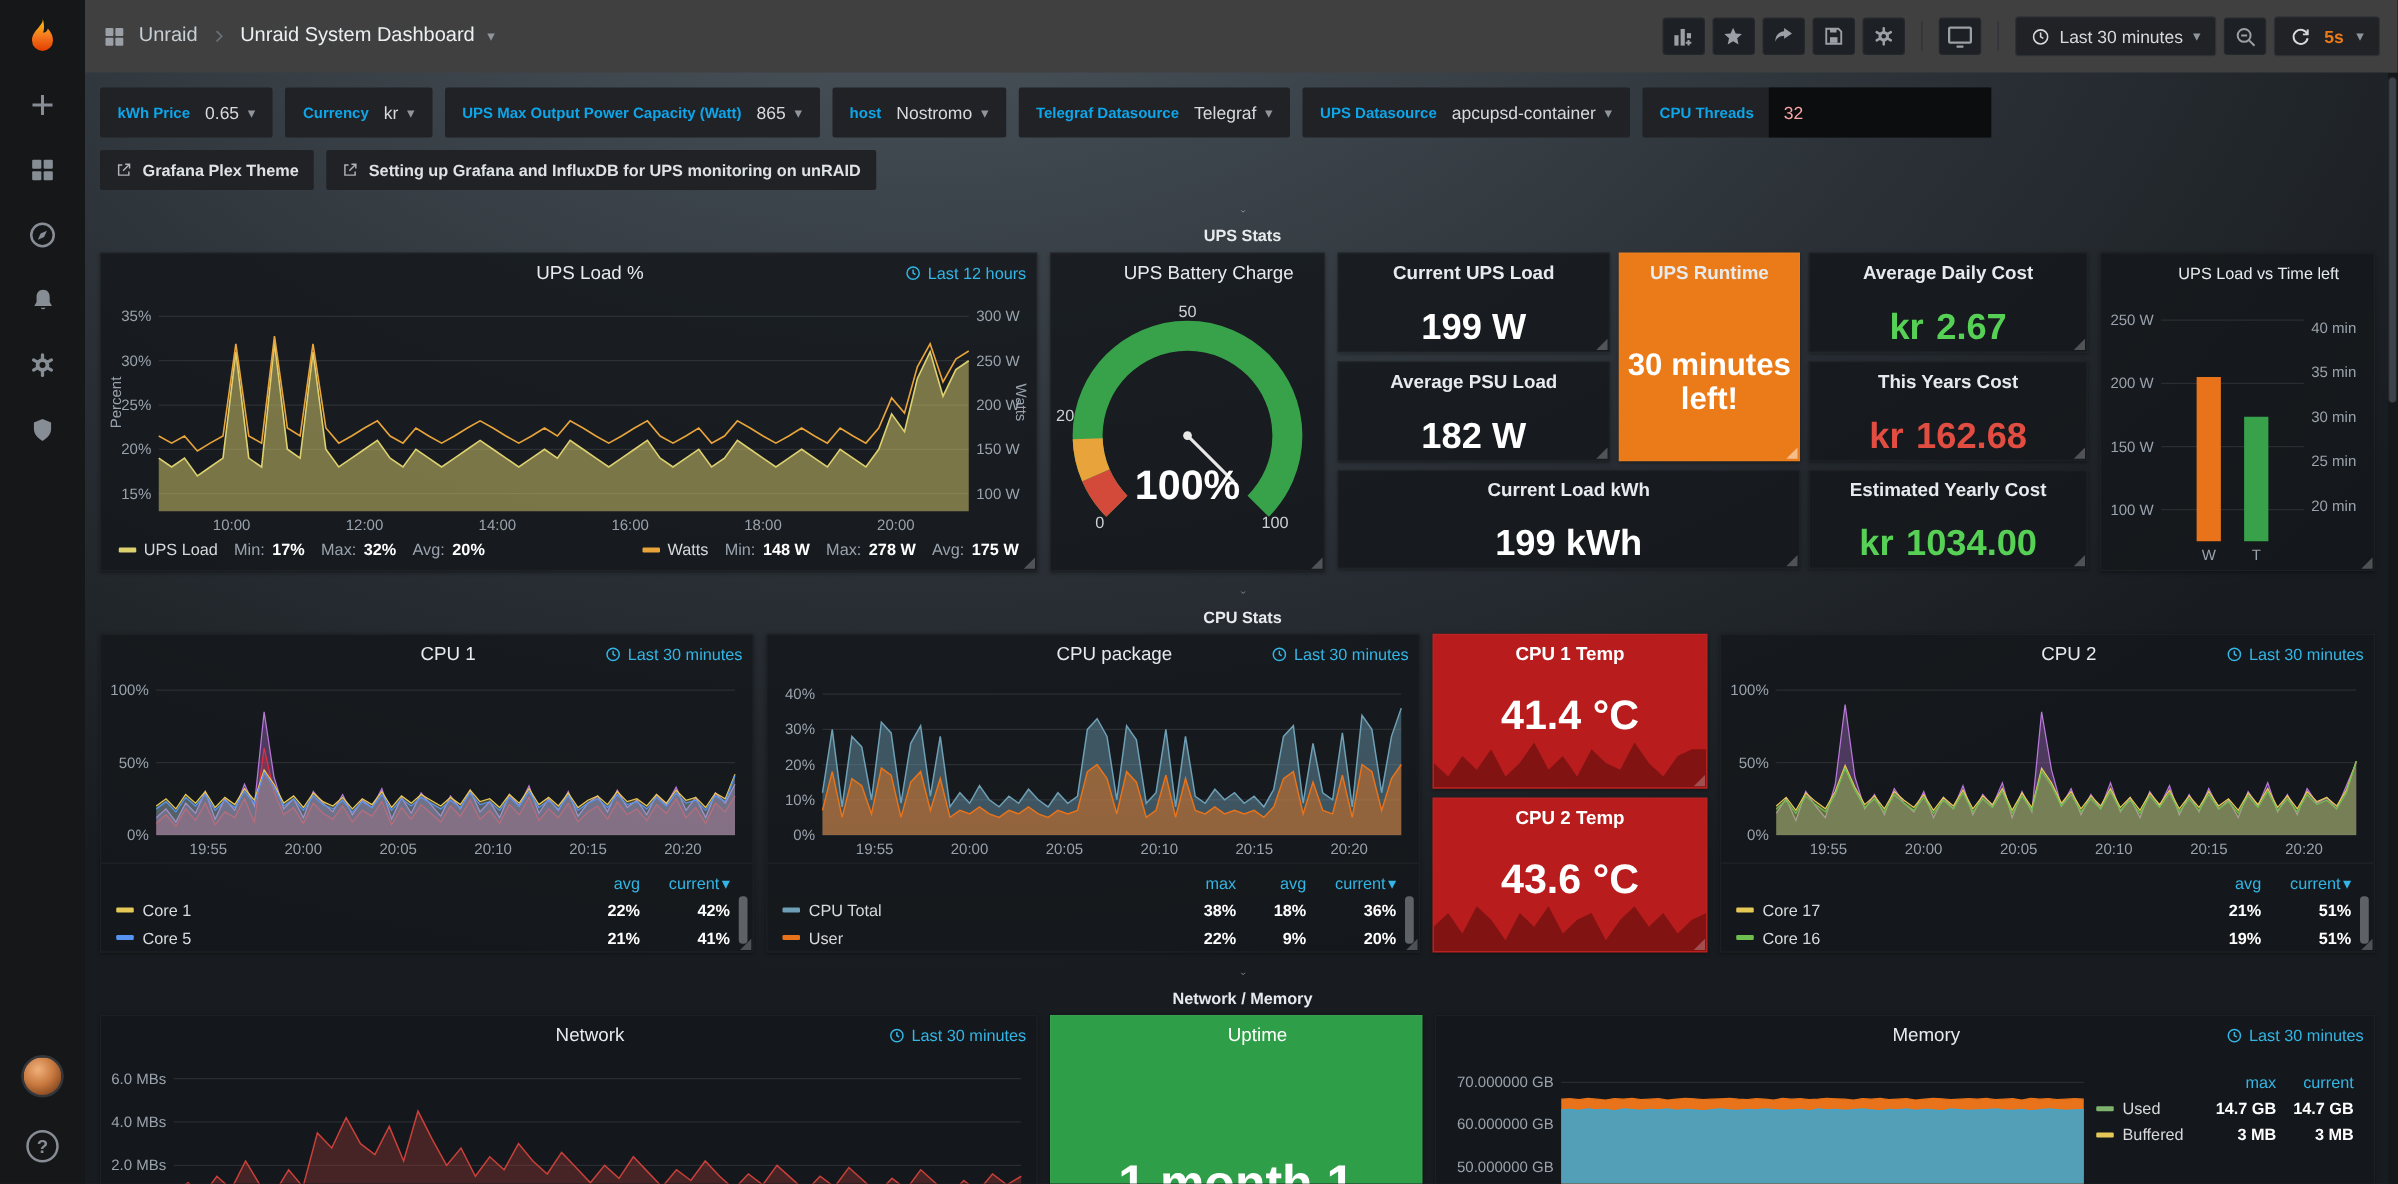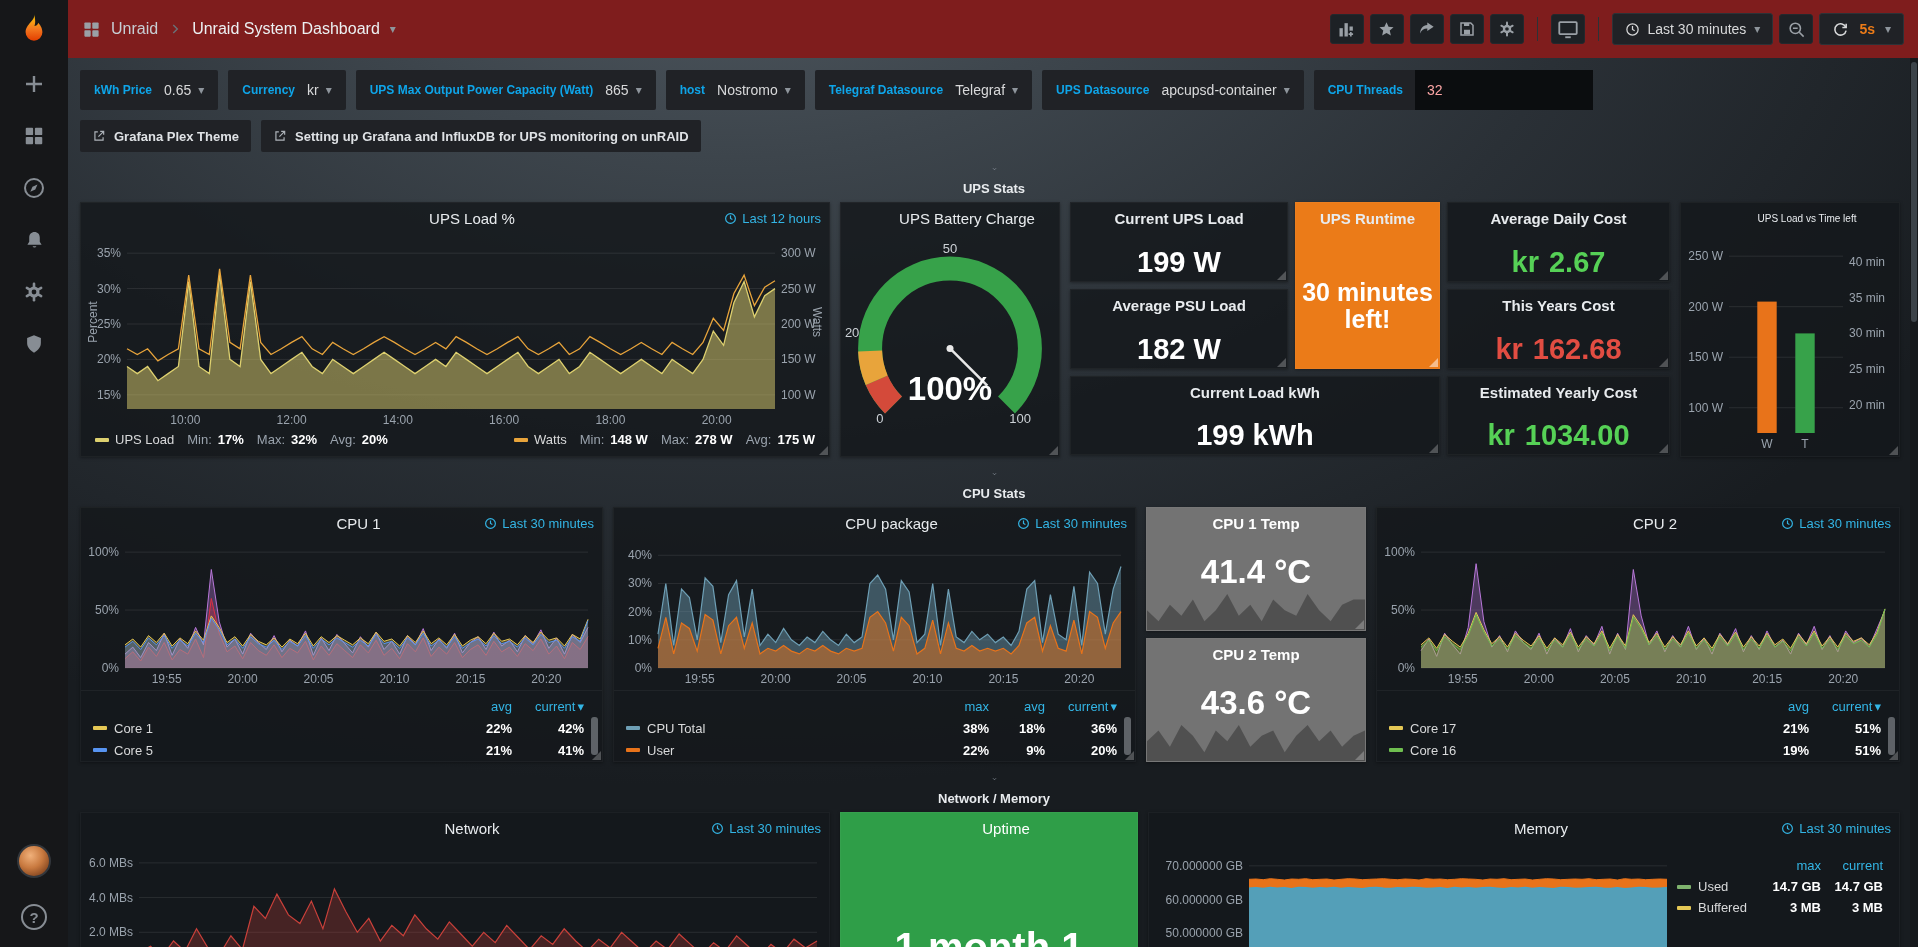--- a/index.html
+++ b/index.html
@@ -16,21 +16,21 @@
   .sidebar { width:68px; background:#161719; display:flex; flex-direction:column; align-items:center; flex-shrink:0; z-index:5; }
   .logo-wrap { width:68px; height:58px; display:flex; align-items:center; justify-content:center; cursor:pointer; }
   .sb-item { width:68px; height:52px; display:flex; align-items:center; justify-content:center; color:#878d94; cursor:pointer; }
   .sb-spacer { flex:1; }
   .avatar { width:34px; height:34px; border-radius:50%; border:2px solid #33373c;
     background: radial-gradient(circle at 38% 32%, #f0b07a 0%, #c8793f 45%, #8a4a22 78%, #5e2f14 100%); }
   .help-circle { width:26px; height:26px; border:2px solid #878d94; border-radius:50%; display:flex; align-items:center; justify-content:center; font-size:15px; font-weight:bold; color:#878d94; }
 
   
   .main { flex:1; display:flex; flex-direction:column; min-width:0; }
-  .topbar { height:58px; background:#7f1d1d; display:flex; align-items:center; padding:0 14px; flex-shrink:0; }
+  .topbar { height:58px; background:#404040; display:flex; align-items:center; padding:0 14px; flex-shrink:0; }
   .tb-left { display:flex; align-items:center; gap:10px; flex:1; color:#9aa0a6; }
   .crumb-app { color:#c7ced4; font-size:16px; cursor:pointer; }
   .crumb-title { color:#ecf0f2; font-size:16px; cursor:pointer; }
   .caret { color:#8e959c; font-size:12px; }
   .tb-right { display:flex; align-items:center; gap:6px; }
   .tb-btn { width:34px; height:30px; border-radius:3px; display:flex; align-items:center; justify-content:center; color:#9aa0a6; cursor:pointer; background:#1d2125; border:1px solid #24282d; }
   .tb-pill { height:32px; background:#202226; border:1px solid #2c3237; border-radius:3px; display:flex; align-items:center; gap:8px; padding:0 12px; color:#d8d9da; font-size:14px; cursor:pointer; }
   .tb-div { width:1px; height:24px; background:#2c3237; margin:0 7px; }
   .refresh-int { color:#eb7b18; font-weight:bold; }
 
@@ -84,21 +84,21 @@
   .stat { display:flex; flex-direction:column; align-items:center; padding-top:7px; overflow:hidden;gap:16px; }
   .stat .stitle { font-size:15px; font-weight:bold; color:#e8ebee; text-align:center; }
   .stat-value { flex:1; display:flex; align-items:center; justify-content:center; gap:10px; font-size:29px; font-weight:bold; color:#fff; text-align:center; line-height:1.05; }
   .stat.orange { background:#eb7b18; }
   .stat.orange::after { border-color:transparent transparent rgba(255,255,255,0.5) transparent; }
   .stat.orange .stat-value { font-size:25px; padding:0 6px; }
   .green-text { color:#56d156; }
   .red-text { color:#e24d42; }
 
   .temp-col { display:flex; flex-direction:column; gap:7px; width:220px; flex-shrink:0; }
-  .panel.temp { height:124px; background:#737373; overflow:hidden; display:flex; flex-direction:column; align-items:center; padding-top:7px; }
+  .panel.temp { height:124px; background:#b91c1c; overflow:hidden; display:flex; flex-direction:column; align-items:center; padding-top:7px; }
   .panel.temp .stitle { font-size:15px; font-weight:bold; color:#fff; }
   .temp-value { flex:1; display:flex; align-items:center; justify-content:center; font-size:33px; font-weight:bold; color:#fff; padding-bottom:18px; }
   .spark { position:absolute; bottom:0; left:0; right:0; height:44px; }
 
   .panel.uptime { background:#2f9e48; width:298px; display:flex; flex-direction:column; align-items:center; overflow:hidden; }
   .panel.uptime .ptitle { color:#fff; }
   .uptime-value { margin-top:82px; font-size:40px; font-weight:bold; color:#fff; white-space:nowrap; }
 
   .mem-body { display:flex; }
   .mem-legend { width:212px; padding:12px 6px 0 0; display:grid; grid-template-columns:1fr 62px 62px; grid-auto-rows:21px; align-items:center; }
@@ -451,21 +451,21 @@
             <div class="stitle">Estimated Yearly Cost</div>
             <div class="stat-value">
               <span class="green-text">kr</span>
                 <span class="green-text">1034.00</span>
             </div>
           </div>
         </div>
 
         <div class="panel" style="width:220px;height:255px">
           <div class="phead">
-            <span class="ptitle" style="font-size:10px">UPS Load vs Time left</span>
+            <span class="ptitle" style="font-size:13px">UPS Load vs Time left</span>
           </div>
           <div class="chart" style="height:222px"><svg width="218" height="222">
                 <line x1="48" y1="174.73684210526318" x2="162" y2="174.73684210526318" stroke="rgba(255,255,255,0.09)" stroke-width="1"></line>
                 <text x="42" y="178.73684210526318" text-anchor="end" class="tick">100 W</text>
                 <line x1="48" y1="124.21052631578948" x2="162" y2="124.21052631578948" stroke="rgba(255,255,255,0.09)" stroke-width="1"></line>
                 <text x="42" y="128.21052631578948" text-anchor="end" class="tick">150 W</text>
                 <line x1="48" y1="73.68421052631578" x2="162" y2="73.68421052631578" stroke="rgba(255,255,255,0.09)" stroke-width="1"></line>
                 <text x="42" y="77.68421052631578" text-anchor="end" class="tick">200 W</text>
                 <line x1="48" y1="23.15789473684211" x2="162" y2="23.15789473684211" stroke="rgba(255,255,255,0.09)" stroke-width="1"></line>
                 <text x="42" y="27.15789473684211" text-anchor="end" class="tick">250 W</text>

